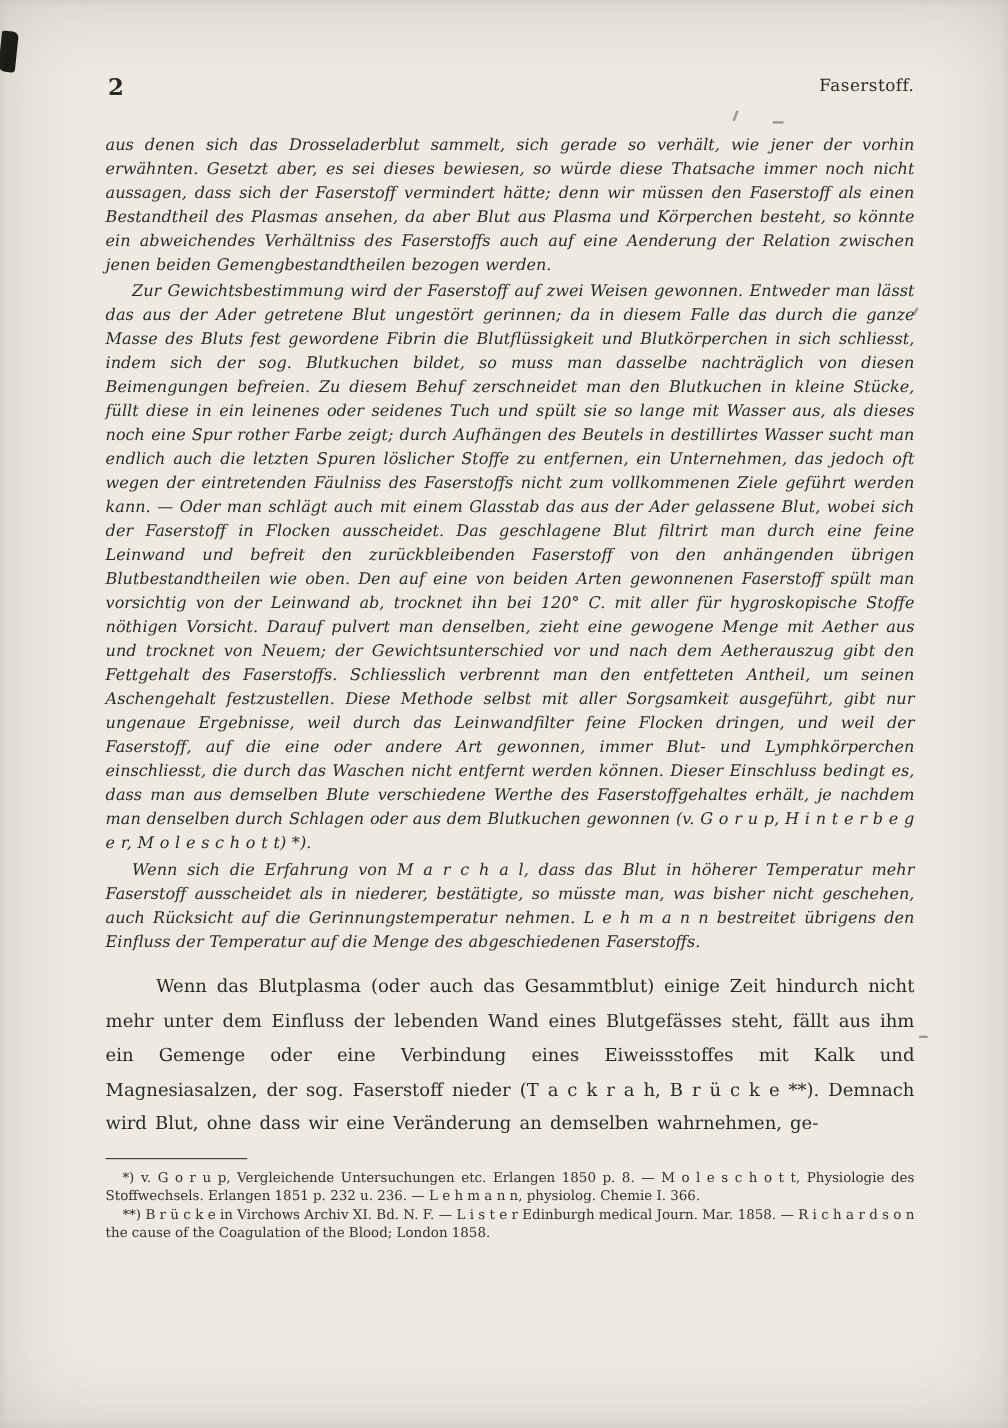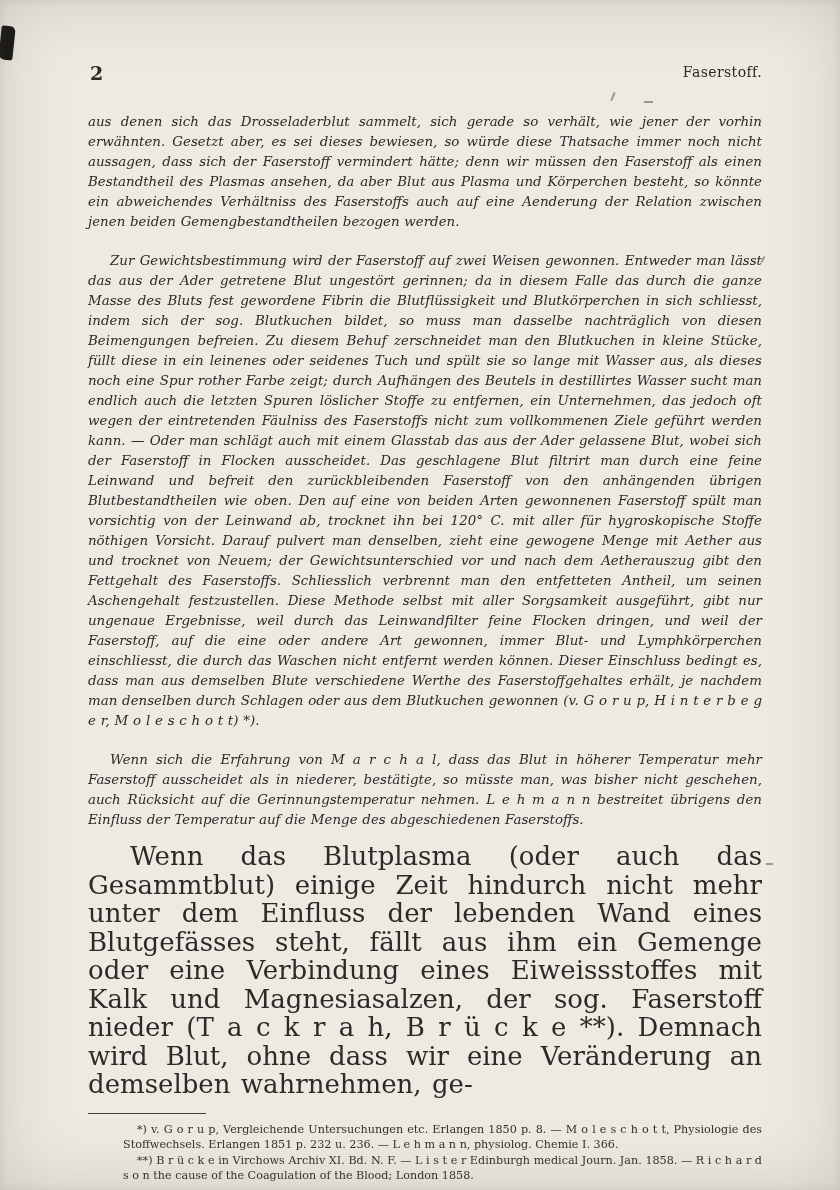--- a/index.html
+++ b/index.html
@@ -24,41 +24,40 @@
   .page-number { position: absolute; left: 2px; top: -2px; font-size: 19px; font-weight: bold; letter-spacing: 0.5px; }
   .running-title { text-align: right; font-size: 14px; letter-spacing: 0.4px; }
 
   .body-text p.body-par {
     font-size: 13.4px;
     line-height: 20px;
     text-align: justify;
     word-spacing: 0.5px;
     font-style: italic;
   }
-  .body-text p.body-par + p.body-par { margin-top: 19px; }
+  .body-text p.body-par + p.body-par { margin-top: 2px; }
   .indent { text-indent: 22px; }
 
   .large-par {
     margin-top: 12px;
-    font-size: 26px;
+    font-size: 15px;
     line-height: 28.5px;
     text-align: justify;
     text-indent: 42px;
     word-spacing: 2px;
   }
 
   .footnotes { margin-top: 14px; }
   .footnote-rule { width: 118px; border-top: 1.5px solid #413f3b; margin-bottom: 8px; }
   .footnote {
     font-size: 11.2px;
     line-height: 15.5px;
     text-align: justify;
     text-indent: 14px;
     color: #33312d;
-    margin-left: 35px;
   }
 
   
   .artifact-corner {
     position: absolute; left: 0; top: 26px;
     width: 14px; height: 34px;
     background: #171613;
     border-radius: 2px 5px 3px 6px;
     transform: rotate(6deg);
   }
@@ -81,21 +80,21 @@
   <div class="body-text">
     <p class="body-par">aus denen sich das Drosseladerblut sammelt, sich gerade so verhält, wie jener der vorhin erwähnten. Gesetzt aber, es sei dieses bewiesen, so würde diese Thatsache immer noch nicht aussagen, dass sich der Faserstoff vermindert hätte; denn wir müssen den Faserstoff als einen Bestandtheil des Plasmas ansehen, da aber Blut aus Plasma und Körperchen besteht, so könnte ein abweichendes Verhältniss des Faserstoffs auch auf eine Aenderung der Relation zwischen jenen beiden Gemengbestandtheilen bezogen werden.</p>
     <p class="body-par indent">Zur Gewichtsbestimmung wird der Faserstoff auf zwei Weisen gewonnen. Entweder man lässt das aus der Ader getretene Blut ungestört gerinnen; da in diesem Falle das durch die ganze Masse des Bluts fest gewordene Fibrin die Blutflüssigkeit und Blutkörperchen in sich schliesst, indem sich der sog. Blutkuchen bildet, so muss man dasselbe nachträglich von diesen Beimengungen befreien. Zu diesem Behuf zerschneidet man den Blutkuchen in kleine Stücke, füllt diese in ein leinenes oder seidenes Tuch und spült sie so lange mit Wasser aus, als dieses noch eine Spur rother Farbe zeigt; durch Aufhängen des Beutels in destillirtes Wasser sucht man endlich auch die letzten Spuren löslicher Stoffe zu entfernen, ein Unternehmen, das jedoch oft wegen der eintretenden Fäulniss des Faserstoffs nicht zum vollkommenen Ziele geführt werden kann. — Oder man schlägt auch mit einem Glasstab das aus der Ader gelassene Blut, wobei sich der Faserstoff in Flocken ausscheidet. Das geschlagene Blut filtrirt man durch eine feine Leinwand und befreit den zurückbleibenden Faserstoff von den anhängenden übrigen Blutbestandtheilen wie oben. Den auf eine von beiden Arten gewonnenen Faserstoff spült man vorsichtig von der Leinwand ab, trocknet ihn bei 120° C. mit aller für hygroskopische Stoffe nöthigen Vorsicht. Darauf pulvert man denselben, zieht eine gewogene Menge mit Aether aus und trocknet von Neuem; der Gewichtsunterschied vor und nach dem Aetherauszug gibt den Fettgehalt des Faserstoffs. Schliesslich verbrennt man den entfetteten Antheil, um seinen Aschengehalt festzustellen. Diese Methode selbst mit aller Sorgsamkeit ausgeführt, gibt nur ungenaue Ergebnisse, weil durch das Leinwandfilter feine Flocken dringen, und weil der Faserstoff, auf die eine oder andere Art gewonnen, immer Blut- und Lymphkörperchen einschliesst, die durch das Waschen nicht entfernt werden können. Dieser Einschluss bedingt es, dass man aus demselben Blute verschiedene Werthe des Faserstoffgehaltes erhält, je nachdem man denselben durch Schlagen oder aus dem Blutkuchen gewonnen (v. G o r u p, H i n t e r b e g e r, M o l e s c h o t t) *).</p>
     <p class="body-par indent">Wenn sich die Erfahrung von M a r c h a l, dass das Blut in höherer Temperatur mehr Faserstoff ausscheidet als in niederer, bestätigte, so müsste man, was bisher nicht geschehen, auch Rücksicht auf die Gerinnungstemperatur nehmen. L e h m a n n bestreitet übrigens den Einfluss der Temperatur auf die Menge des abgeschiedenen Faserstoffs.</p>
     <p class="large-par">Wenn das Blutplasma (oder auch das Gesammtblut) einige Zeit hindurch nicht mehr unter dem Einfluss der lebenden Wand eines Blutgefässes steht, fällt aus ihm ein Gemenge oder eine Verbindung eines Eiweissstoffes mit Kalk und Magnesiasalzen, der sog. Faserstoff nieder (T a c k r a h, B r ü c k e **). Demnach wird Blut, ohne dass wir eine Veränderung an demselben wahrnehmen, ge-</p>
   </div>
 
   <div class="footnotes">
     <div class="footnote-rule"></div>
     <p class="footnote">*) v. G o r u p, Vergleichende Untersuchungen etc. Erlangen 1850 p. 8. — M o l e s c h o t t, Physiologie des Stoffwechsels. Erlangen 1851 p. 232 u. 236. — L e h m a n n, physiolog. Chemie I. 366.</p>
-    <p class="footnote">**) B r ü c k e in Virchows Archiv XI. Bd. N. F. — L i s t e r Edinburgh medical Journ. Jan. 1858. — R i c h a r d s o n the cause of the Coagulation of the Blood; London 1858.</p>
+    <p class="footnote">**) B r ü c k e in Virchows Archiv XI. Bd. N. F. — L i s t e r Edinburgh medical Journ. Mar. 1858. — R i c h a r d s o n the cause of the Coagulation of the Blood; London 1858.</p>
   </div>
 
 </div>
 
 <div class="artifact-corner"></div>
 <div class="scan-mark mark-slash"></div>
 <div class="scan-mark mark-dash-1"></div>
 <div class="scan-mark mark-tick"></div>
 <div class="scan-mark mark-dash-2"></div>
 

